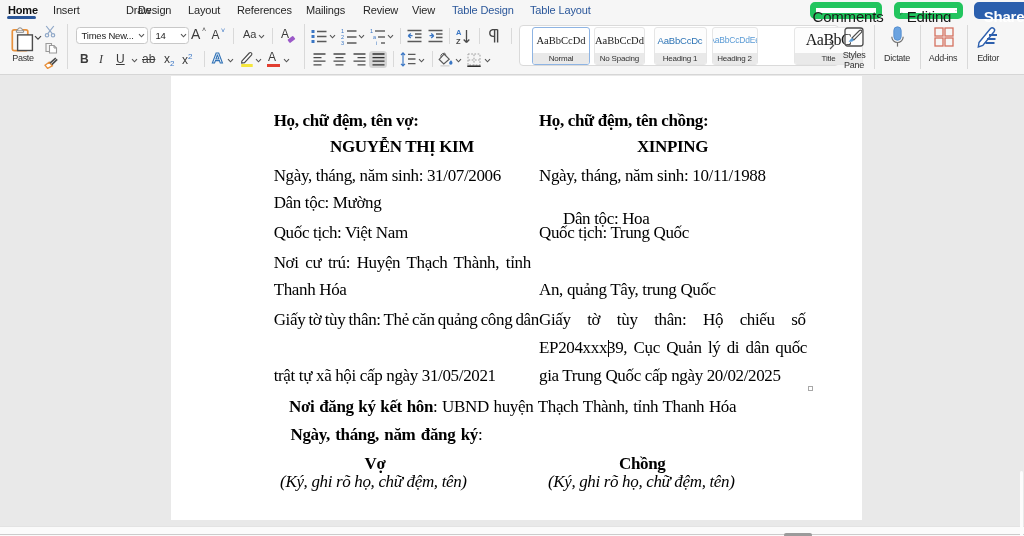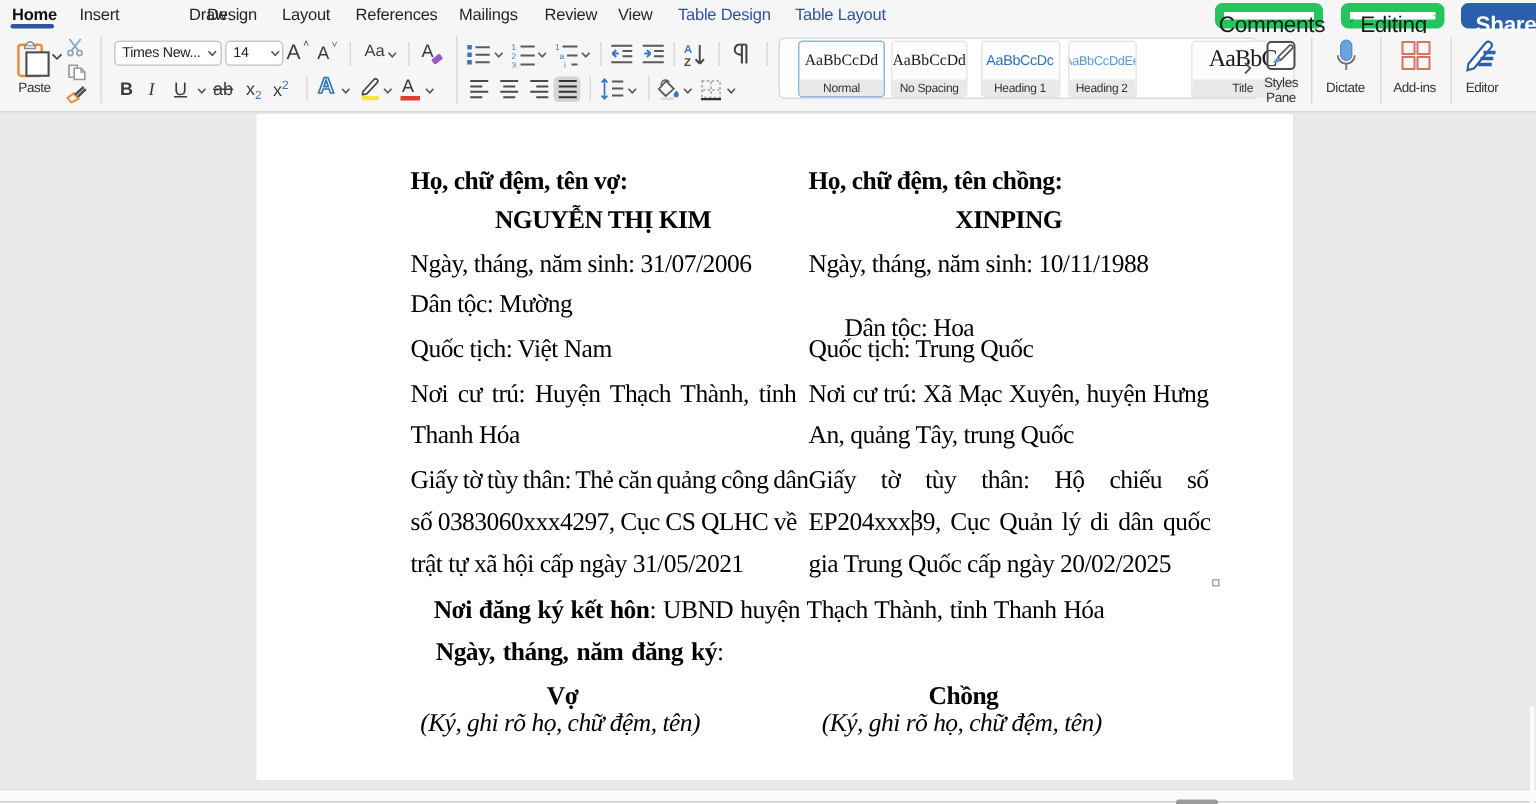--- a/index.html
+++ b/index.html
@@ -290,26 +290,24 @@
     <div class="dl" style="left:368px;top:36.3px;"><b>Họ, chữ đệm, tên chồng:</b></div>
     <div class="dl" style="left:231px;top:62.3px;transform:translateX(-50%);"><b>NGUYỄN THỊ KIM</b></div>
     <div class="dl" style="left:501.5px;top:62.3px;transform:translateX(-50%);"><b>XINPING</b></div>
     <div class="dl" style="left:102.7px;top:91.6px;">Ngày, tháng, năm sinh: 31/07/2006</div>
     <div class="dl" style="left:368px;top:91.6px;">Ngày, tháng, năm sinh: 10/11/1988</div>
     <div class="dl" style="left:102.7px;top:118.6px;">Dân tộc: Mường</div>
     <div class="dl" style="left:368px;top:134px;margin-left:24px;">Dân tộc: Hoa</div>
     <div class="dl" style="left:102.7px;top:148.6px;">Quốc tịch: Việt Nam</div>
     <div class="dl" style="left:368px;top:148.6px;">Quốc tịch: Trung Quốc</div>
     <div class="dl" id="jl6" style="left:102.7px;top:178.8px;word-spacing:2.7px;">Nơi cư trú: Huyện Thạch Thành, tỉnh</div>
-    <div class="dl" id="jr6" style="left:368px;top:178.8px;word-spacing:0.5px;">Nơi cư trú: Xã Mạc Xuyên, huyện Hưng</div>
     <div class="dl" style="left:102.7px;top:205.6px;">Thanh Hóa</div>
     <div class="dl" style="left:368px;top:205.6px;">An, quảng Tây, trung Quốc</div>
     <div class="dl" id="jl8" style="left:102.7px;top:235.1px;word-spacing:-0.76px;">Giấy tờ tùy thân: Thẻ căn quảng công dân</div>
     <div class="dl" id="jr8" style="left:368px;top:235.1px;word-spacing:12.7px;">Giấy tờ tùy thân: Hộ chiếu số</div>
-    <div class="dl" id="jl9" style="left:102.7px;top:263.5px;word-spacing:-0.22px;">số 0383060xxx4297, Cục CS QLHC về</div>
     <div class="dl" id="jr9" style="left:368px;top:263.5px;word-spacing:2.4px;">EP204xxx39, Cục Quản lý di dân quốc</div>
     <div class="dl" style="left:102.7px;top:291.8px;">trật tự xã hội cấp ngày 31/05/2021</div>
     <div class="dl" style="left:368px;top:291.8px;">gia Trung Quốc cấp ngày 20/02/2025</div>
     <div class="dl" style="left:118.1px;top:322.6px;word-spacing:0.8px;"><b>Nơi đăng ký kết hôn</b>: UBND huyện Thạch Thành, tỉnh Thanh Hóa</div>
     <div class="dl" style="left:119.5px;top:350.5px;word-spacing:1.5px;"><b>Ngày, tháng, năm đăng ký</b>:</div>
     <div class="dl" style="left:204px;top:379.4px;transform:translateX(-50%);"><b>Vợ</b></div>
     <div class="dl" style="left:471.3px;top:379.4px;transform:translateX(-50%);"><b>Chồng</b></div>
     <div class="dl" style="left:202.4px;top:397.3px;transform:translateX(-50%);font-style:italic;">(Ký, ghi rõ họ, chữ đệm, tên)</div>
     <div class="dl" style="left:470.2px;top:397.3px;transform:translateX(-50%);font-style:italic;">(Ký, ghi rõ họ, chữ đệm, tên)</div>
     <div style="position:absolute;left:437px;top:264.5px;width:1.2px;height:17px;background:#000;"></div>

